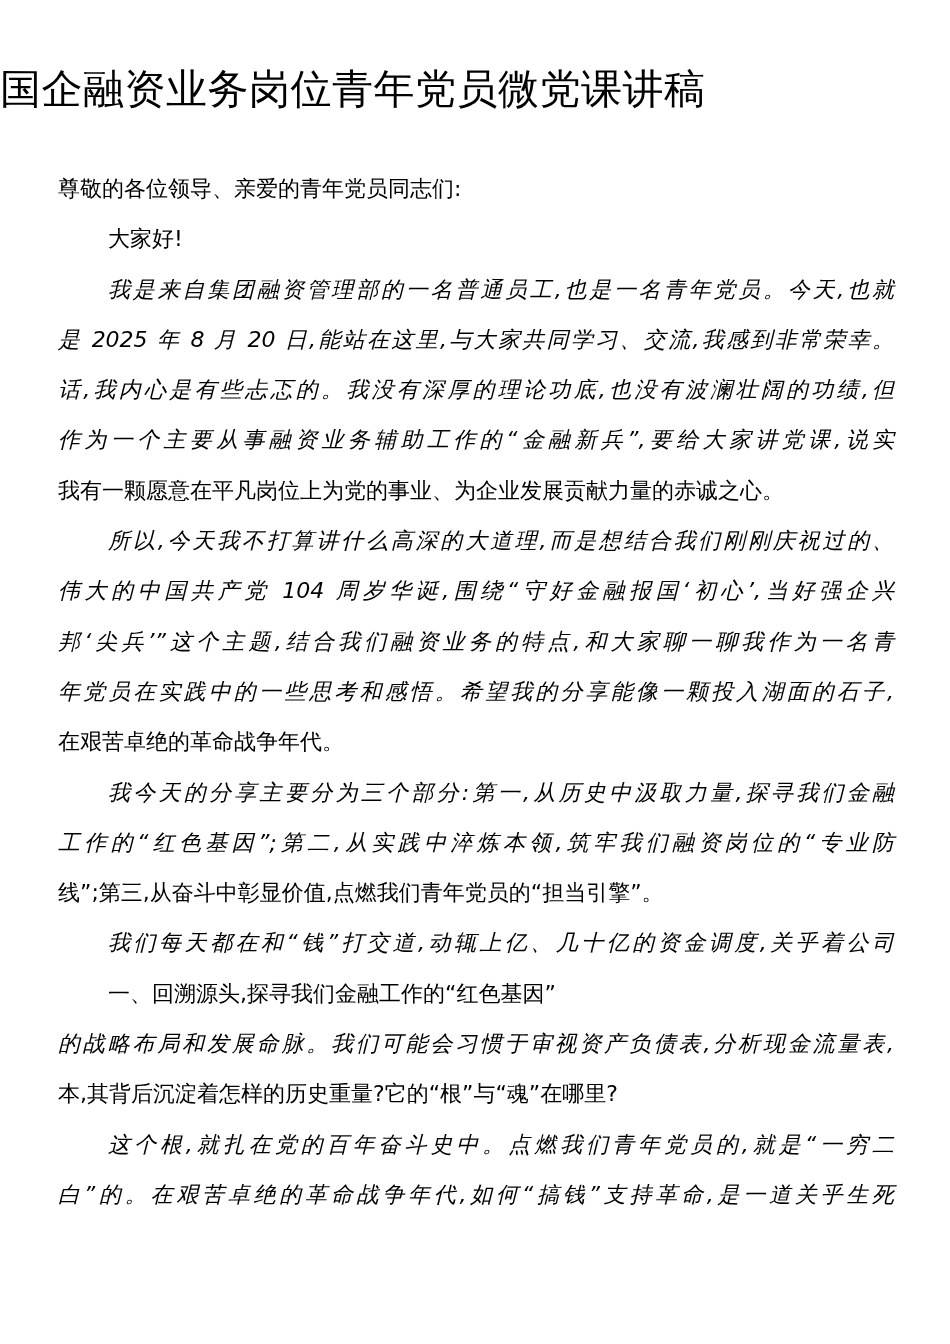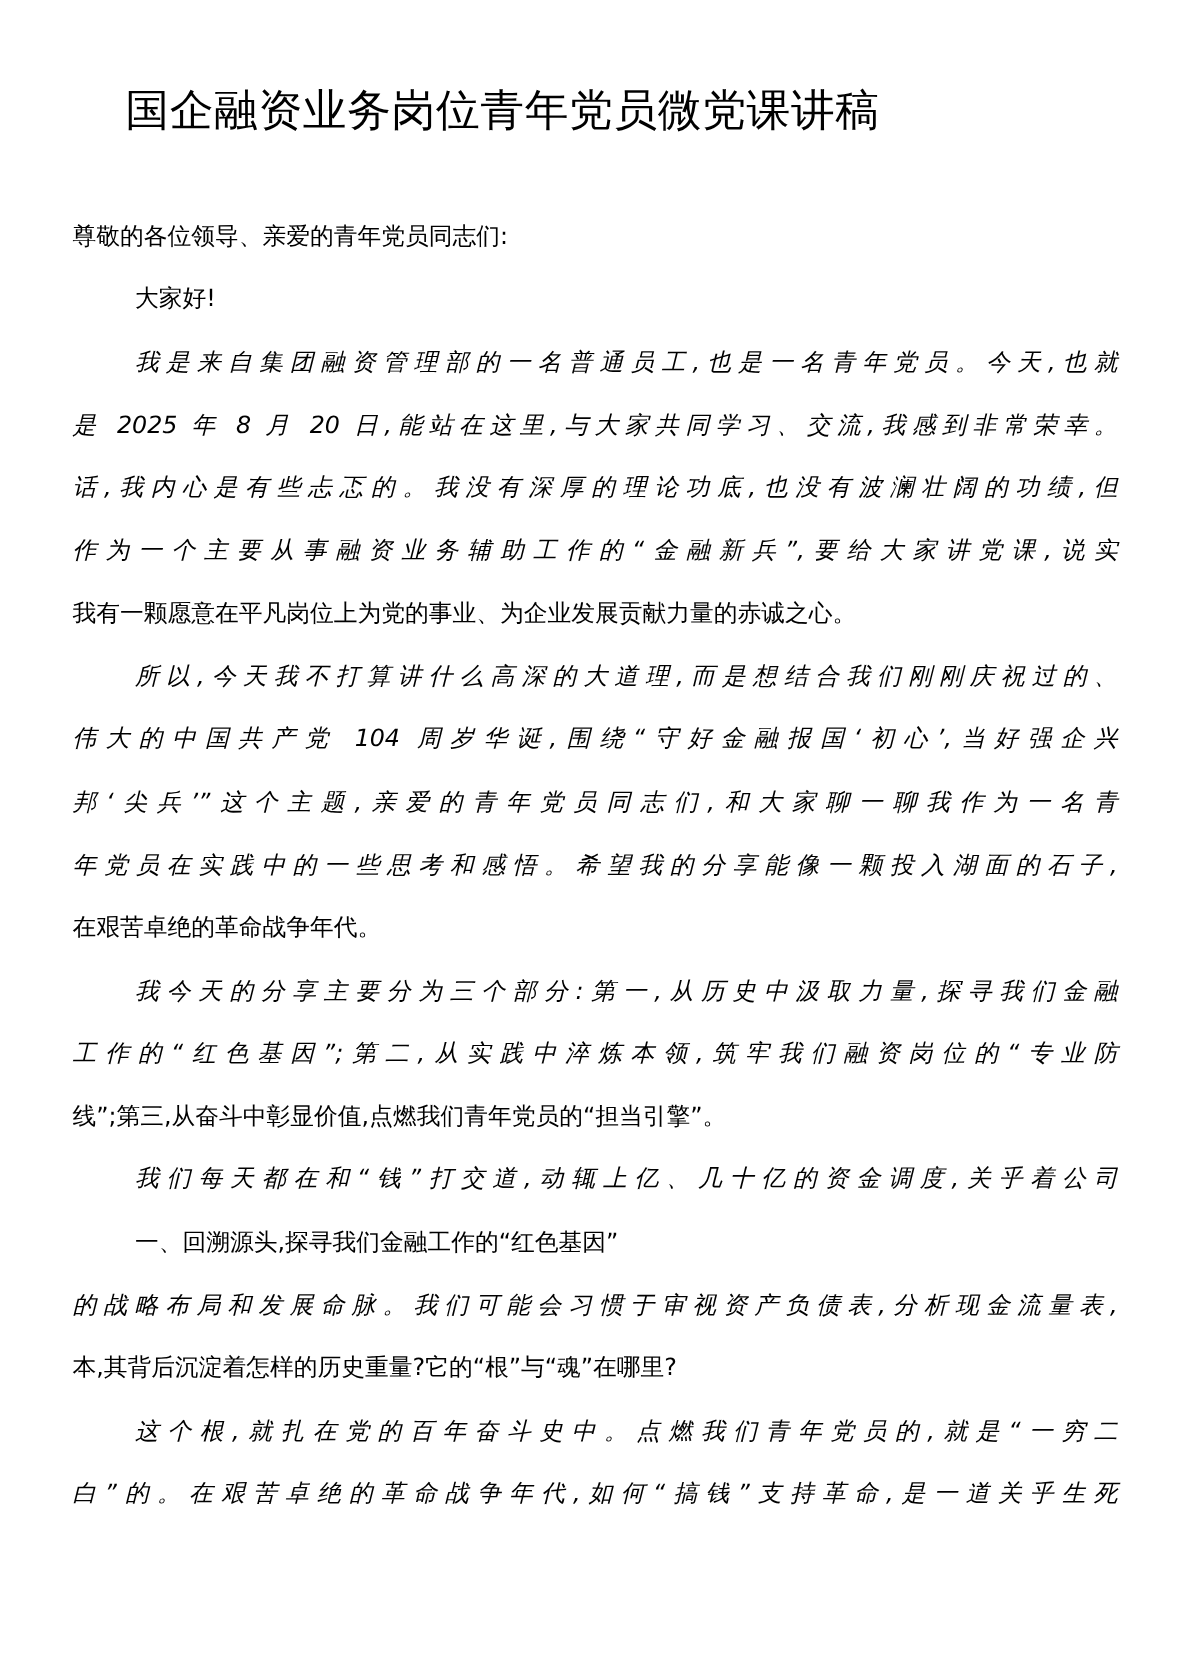--- a/index.html
+++ b/index.html
@@ -21,37 +21,36 @@
       top: 0;
       width: 950px;
       height: 1344px;
       background: #ffffff;
     }
     .title {
       position: absolute;
       left: 0;
       top: 66px;
       width: 804px;
-      text-align: center;
-      font-size: 35px;
+      font-size: 41px;
       line-height: 46px;
       letter-spacing: 0.5px;
       white-space: nowrap;
     }
     .body {
       position: absolute;
       left: 58px;
       top: 164px;
       width: 836px;
     }
     .line {
       display: block;
       height: 50.3px;
       line-height: 50px;
-      font-size: 19px;
+      font-size: 22px;
       white-space: nowrap;
       letter-spacing: 0px;
     }
     .line.indent {
       padding-left: 50px;
     }
     .line.justify {
       text-align: justify;
       text-align-last: justify;
       width: 836px;
@@ -69,21 +68,21 @@
   <div class="body">
     <div class="line">尊敬的各位领导、亲爱的青年党员同志们:</div>
     <div class="line indent">大家好!</div>
     <div class="line indent justify">我是来自集团融资管理部的一名普通员工,也是一名青年党员。今天,也就</div>
     <div class="line justify">是 2025 年 8 月 20 日,能站在这里,与大家共同学习、交流,我感到非常荣幸。</div>
     <div class="line justify">话,我内心是有些忐忑的。我没有深厚的理论功底,也没有波澜壮阔的功绩,但</div>
     <div class="line justify">作为一个主要从事融资业务辅助工作的“金融新兵”,要给大家讲党课,说实</div>
     <div class="line">我有一颗愿意在平凡岗位上为党的事业、为企业发展贡献力量的赤诚之心。</div>
     <div class="line indent justify">所以,今天我不打算讲什么高深的大道理,而是想结合我们刚刚庆祝过的、</div>
     <div class="line justify">伟大的中国共产党 104 周岁华诞,围绕“守好金融报国‘初心’,当好强企兴</div>
-    <div class="line justify">邦‘尖兵’”这个主题,亲爱的青年党员同志们,和大家聊一聊我作为一名青</div>
+    <div class="line justify">邦‘尖兵’”这个主题,结合我们融资业务的特点,和大家聊一聊我作为一名青</div>
     <div class="line justify">年党员在实践中的一些思考和感悟。希望我的分享能像一颗投入湖面的石子,</div>
     <div class="line">在艰苦卓绝的革命战争年代。</div>
     <div class="line indent justify">我今天的分享主要分为三个部分:第一,从历史中汲取力量,探寻我们金融</div>
     <div class="line justify">工作的“红色基因”;第二,从实践中淬炼本领,筑牢我们融资岗位的“专业防</div>
     <div class="line">线”;第三,从奋斗中彰显价值,点燃我们青年党员的“担当引擎”。</div>
     <div class="line indent justify">我们每天都在和“钱”打交道,动辄上亿、几十亿的资金调度,关乎着公司</div>
     <div class="line indent">一、回溯源头,探寻我们金融工作的“红色基因”</div>
     <div class="line justify">的战略布局和发展命脉。我们可能会习惯于审视资产负债表,分析现金流量表,</div>
     <div class="line">本,其背后沉淀着怎样的历史重量?它的“根”与“魂”在哪里?</div>
     <div class="line indent justify">这个根,就扎在党的百年奋斗史中。点燃我们青年党员的,就是“一穷二</div>

